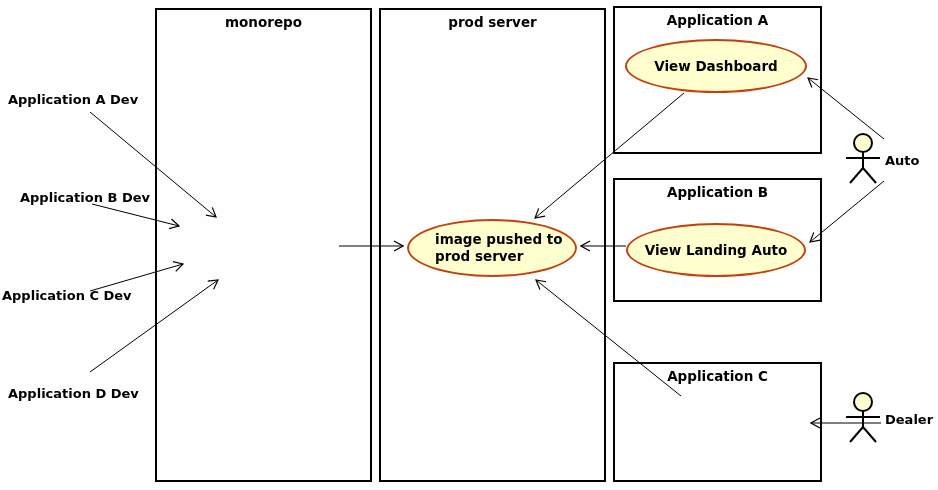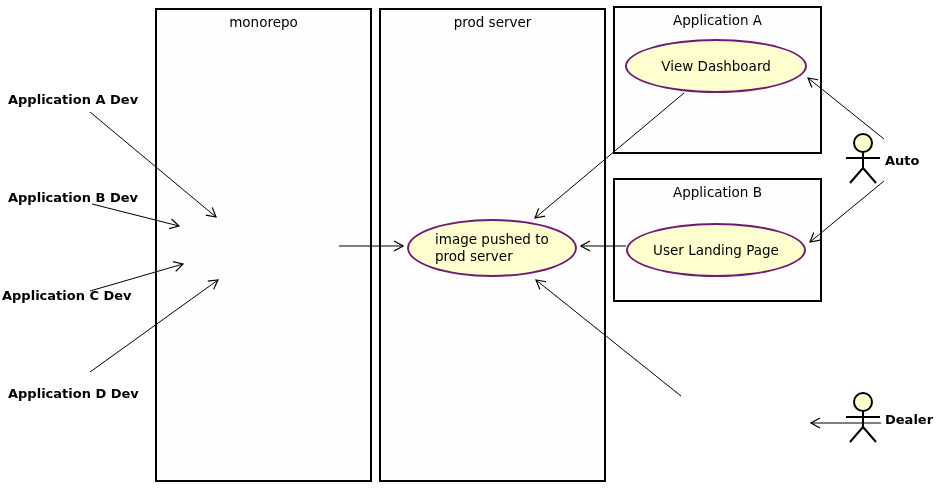--- a/index.html
+++ b/index.html
@@ -3,24 +3,24 @@
 <meta charset="utf-8">
 <style>
   html,body{margin:0;padding:0;background:#fff;}
   .stage{
     position:relative;width:938px;height:490px;background:#ffffff;
     font-family:"DejaVu Sans","Liberation Sans",sans-serif;color:#000;
     overflow:hidden;
   }
   .box{position:absolute;border:2px solid #000;background:#fffefe;box-sizing:border-box;}
   .box-title{position:absolute;top:4px;left:0;width:100%;text-align:center;
-    font-size:13.5px;font-weight:400;white-space:nowrap;}
-  .uc{position:absolute;background:#FEFECE;border:2px solid #701a75;border-radius:50%;
+    font-size:13.5px;font-weight:700;white-space:nowrap;}
+  .uc{position:absolute;background:#FEFECE;border:2px solid #c2410c;border-radius:50%;
     box-sizing:border-box;display:flex;align-items:center;justify-content:center;
-    font-weight:normal;font-size:13.5px;line-height:17px;text-align:center;}
+    font-weight:bold;font-size:13.5px;line-height:17px;text-align:center;}
   .uc.left{justify-content:flex-start;text-align:left;white-space:pre-line;}
   .actor{position:absolute;width:120px;display:flex;align-items:center;}
   .actor-label{font-weight:bold;font-size:13px;margin-top:0;white-space:nowrap;}
   .arrows{position:absolute;left:0;top:0;pointer-events:none;}
 </style>
 </head>
 <body>
 
 <div class="stage">
 
@@ -33,42 +33,45 @@
   </div>
 
   <div class="box" style="left:613px;top:6px;width:209px;height:148px;">
     <div class="box-title">Application A</div>
   </div>
 
   <div class="box" style="left:613px;top:178px;width:209px;height:124px;">
     <div class="box-title">Application B</div>
   </div>
 
+  <div class="box" style="left:613px;top:362px;width:209px;height:120px;">
+    <div class="box-title">Application C</div>
+  </div>
 
 
   <div class="uc left" style="left:407px;top:219px;width:170px;height:58px;padding-left:26px;">image pushed to
 prod server</div>
 
   <div class="uc" style="left:625px;top:39px;width:182px;height:54px;">View Dashboard</div>
 
-  <div class="uc" style="left:626px;top:223px;width:180px;height:54px;">User Landing Page</div>
+  <div class="uc" style="left:626px;top:223px;width:180px;height:54px;">View Landing Auto</div>
 
 
   <div class="actor" style="left:8px;top:72px;">
     <svg width="44" height="54" viewBox="0 0 44 54">
       <circle cx="22" cy="10" r="9" fill="#FEFECE" stroke="#000" stroke-width="2"></circle>
       <line x1="22" y1="19" x2="22" y2="35" stroke="#000" stroke-width="2"></line>
       <line x1="5" y1="25" x2="39" y2="25" stroke="#000" stroke-width="2"></line>
       <line x1="22" y1="35" x2="9" y2="50" stroke="#000" stroke-width="2"></line>
       <line x1="22" y1="35" x2="35" y2="50" stroke="#000" stroke-width="2"></line>
     </svg>
     <div class="actor-label">Application A Dev</div>
   </div>
 
-  <div class="actor" style="left:8px;top:170px;">
+  <div class="actor" style="left:20px;top:170px;">
     <svg width="44" height="54" viewBox="0 0 44 54">
       <circle cx="22" cy="10" r="9" fill="#FEFECE" stroke="#000" stroke-width="2"></circle>
       <line x1="22" y1="19" x2="22" y2="35" stroke="#000" stroke-width="2"></line>
       <line x1="5" y1="25" x2="39" y2="25" stroke="#000" stroke-width="2"></line>
       <line x1="22" y1="35" x2="9" y2="50" stroke="#000" stroke-width="2"></line>
       <line x1="22" y1="35" x2="35" y2="50" stroke="#000" stroke-width="2"></line>
     </svg>
     <div class="actor-label">Application B Dev</div>
   </div>
 

